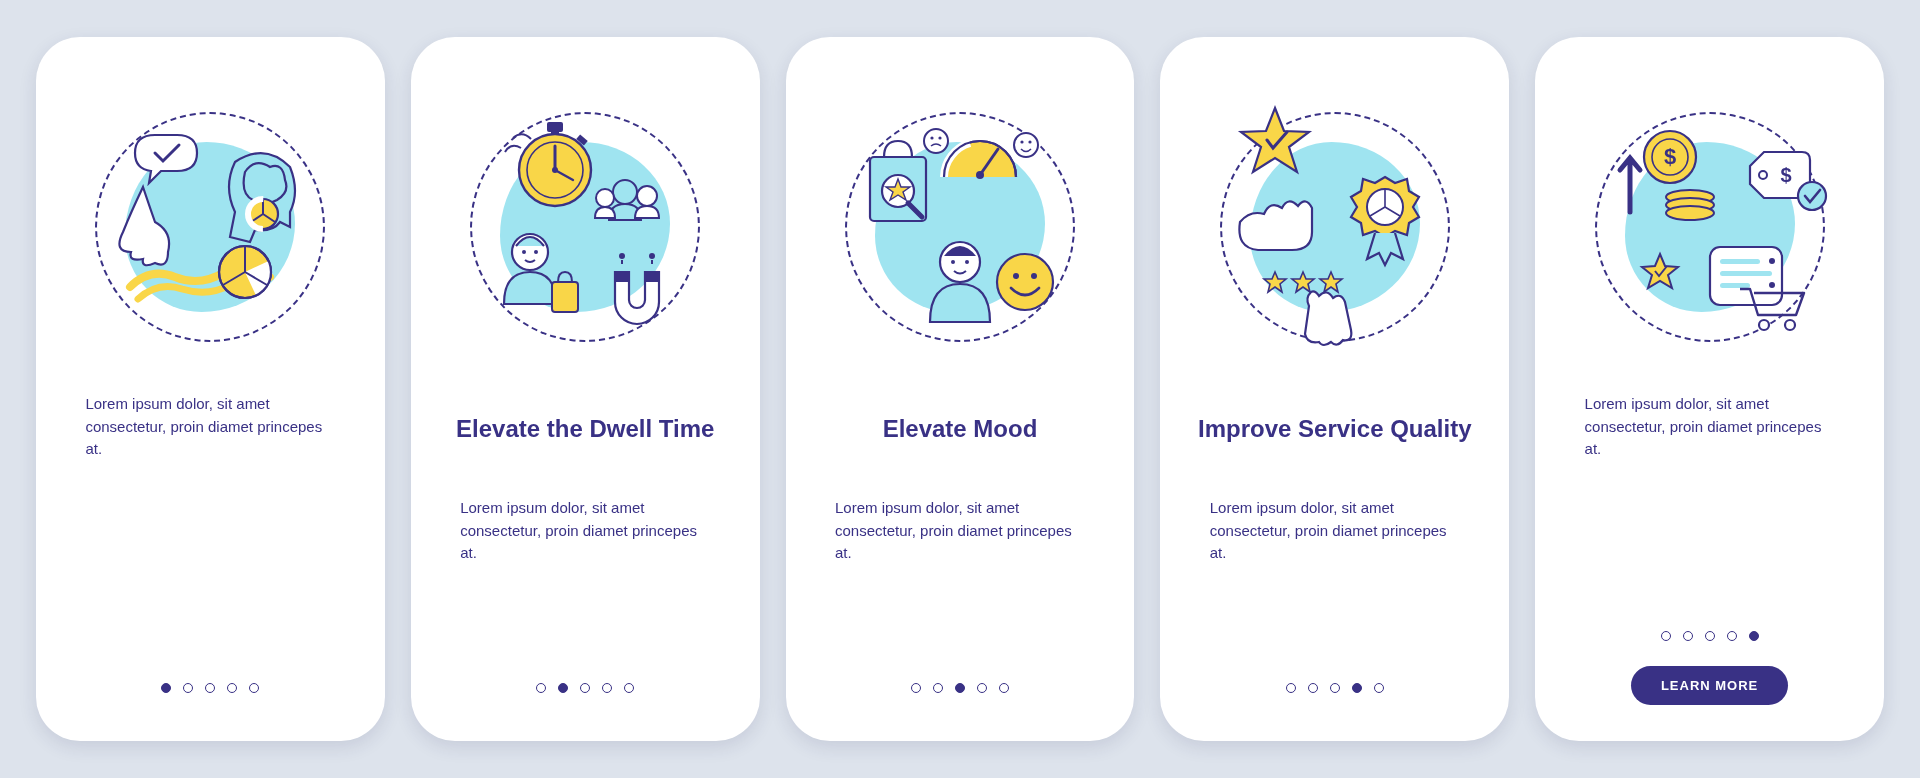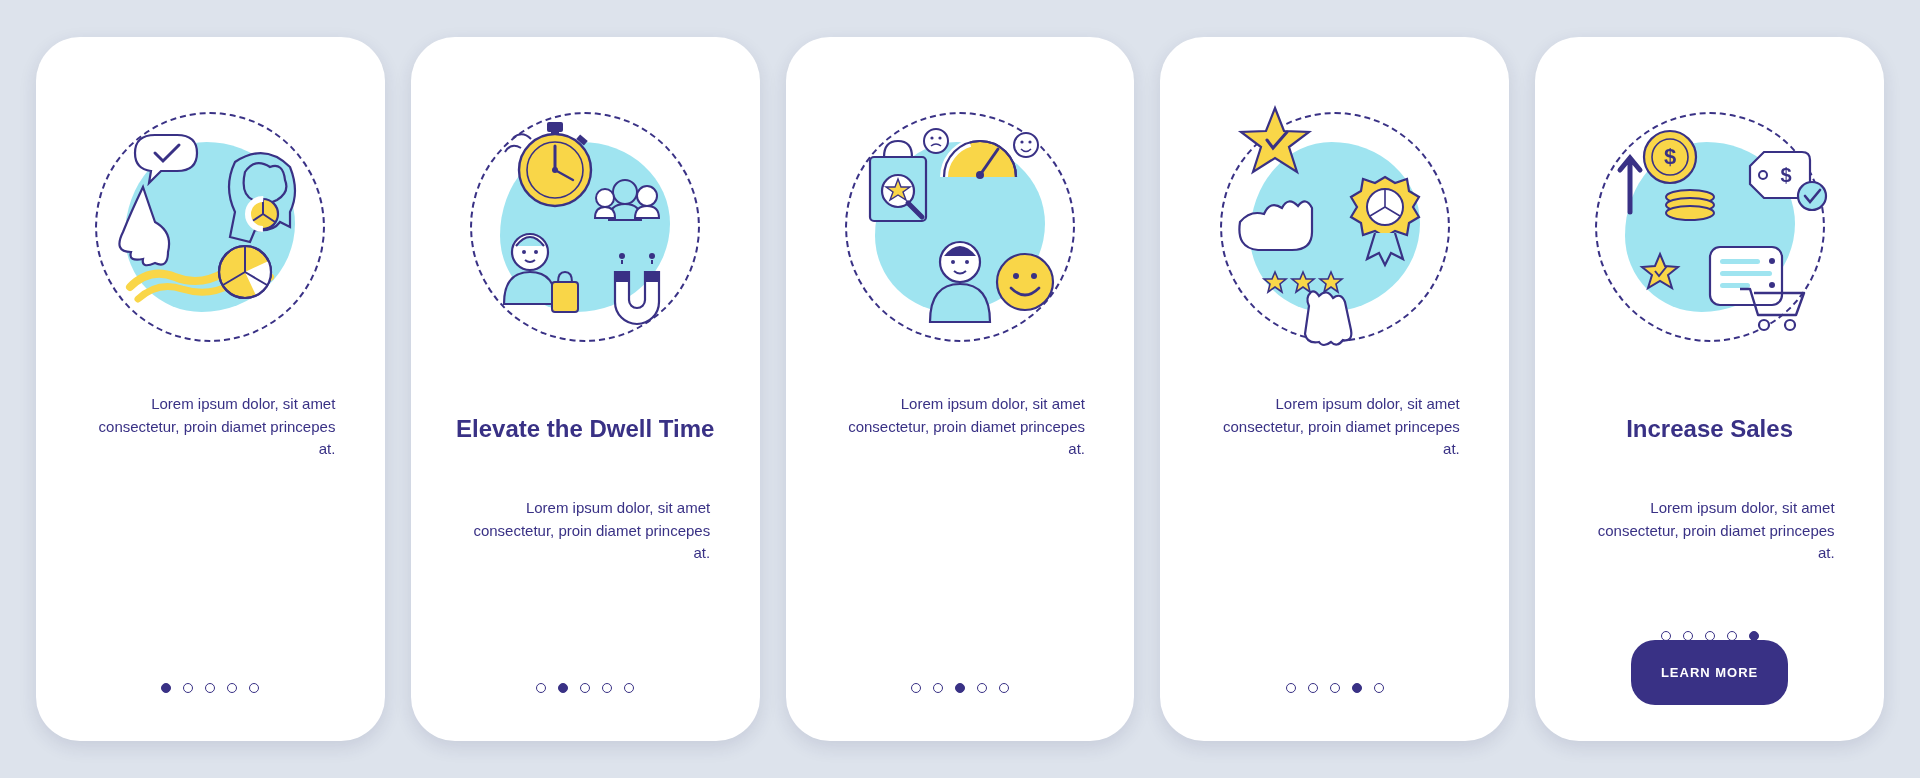--- a/index.html
+++ b/index.html
@@ -60,21 +60,21 @@
     margin-top: 40px;
     line-height: 1.3;
     min-height: 64px;
     display: flex;
     align-items: center;
     justify-content: center;
   }
   .body {
     color: #393185;
     font-size: 15px;
-    text-align: right;
+    text-align: left;
     margin-top: 36px;
     line-height: 1.5;
     max-width: 250px;
   }
   .dots {
     position: absolute;
     bottom: 48px;
     display: flex;
     gap: 12px;
     align-items: center;
@@ -87,21 +87,21 @@
   }
   .dot.active { background: #393185; }
   .cta {
     position: absolute;
     bottom: 36px;
     background: #393185;
     color: #fff;
     font-size: 13px;
     font-weight: 700;
     letter-spacing: 1px;
-    padding: 25px 30px;
+    padding: 12px 30px;
     border-radius: 24px;
     border: none;
   }
   .card.final .dots { bottom: 100px; }
   svg { overflow: visible; }
 </style>
 </head>
 <body>
 
 <div class="card">
@@ -256,20 +256,21 @@
       </g>
 
       <g transform="translate(200,185)">
         <circle r="28" fill="#f9d648" stroke="#393185" stroke-width="2.2"></circle>
         <circle cx="-9" cy="-6" r="3" fill="#393185"></circle>
           <circle cx="9" cy="-6" r="3" fill="#393185"></circle>
         <path d="M-14 6 Q0 20 14 6" stroke="#393185" stroke-width="2.6" fill="none" stroke-linecap="round"></path>
       </g>
     </svg>
   </div>
+  <h2 class="title">Elevate Mood</h2>
   <p class="body">Lorem ipsum dolor, sit amet consectetur, proin diamet princepes at.</p>
   <div class="dots">
     <span class="dot"></span>
     <span class="dot"></span>
     <span class="dot active"></span>
     <span class="dot"></span>
     <span class="dot"></span>
   </div>
 </div>
 
@@ -301,20 +302,21 @@
           <path d="M0 0 L3 7 L11 7 L5 12 L7 20 L0 15 L-7 20 L-5 12 L-11 7 L-3 7 Z"></path>
           <path transform="translate(28,0)" d="M0 0 L3 7 L11 7 L5 12 L7 20 L0 15 L-7 20 L-5 12 L-11 7 L-3 7 Z"></path>
           <path transform="translate(56,0)" d="M0 0 L3 7 L11 7 L5 12 L7 20 L0 15 L-7 20 L-5 12 L-11 7 L-3 7 Z"></path>
         </g>
         <g transform="translate(30,20)">
           <path d="M6 0 Q0 6 4 14 L0 42 Q2 52 14 50 Q18 56 26 50 Q32 56 38 48 Q48 50 46 38 L40 10 Q36 0 28 6 Q22 -4 14 4 Q10 -2 6 0 Z" fill="#fff" stroke="#393185" stroke-width="2.2"></path>
         </g>
       </g>
     </svg>
   </div>
+  <h2 class="title">Improve Service Quality</h2>
   <p class="body">Lorem ipsum dolor, sit amet consectetur, proin diamet princepes at.</p>
   <div class="dots">
     <span class="dot"></span>
     <span class="dot"></span>
     <span class="dot"></span>
     <span class="dot active"></span>
     <span class="dot"></span>
   </div>
 </div>
 
@@ -362,21 +364,20 @@
         <path d="M-5 -1 L-1 4 L7 -6" stroke="#393185" stroke-width="2" fill="none"></path>
       </g>
 
       <g transform="translate(175,200)">
         <path d="M-10 -8 L0 -8 L8 18 L46 18 L54 -4 L4 -4" fill="none" stroke="#393185" stroke-width="2.4" stroke-linejoin="round"></path>
         <circle cx="14" cy="28" r="5" fill="#fff" stroke="#393185" stroke-width="2.2"></circle>
         <circle cx="40" cy="28" r="5" fill="#fff" stroke="#393185" stroke-width="2.2"></circle>
       </g>
     </svg>
   </div>
-  <h2 class="title">Increase Sales</h2>
   <p class="body">Lorem ipsum dolor, sit amet consectetur, proin diamet princepes at.</p>
   <div class="dots">
     <span class="dot"></span>
     <span class="dot"></span>
     <span class="dot"></span>
     <span class="dot"></span>
     <span class="dot active"></span>
   </div>
   <button class="cta">LEARN MORE</button>
 </div>

